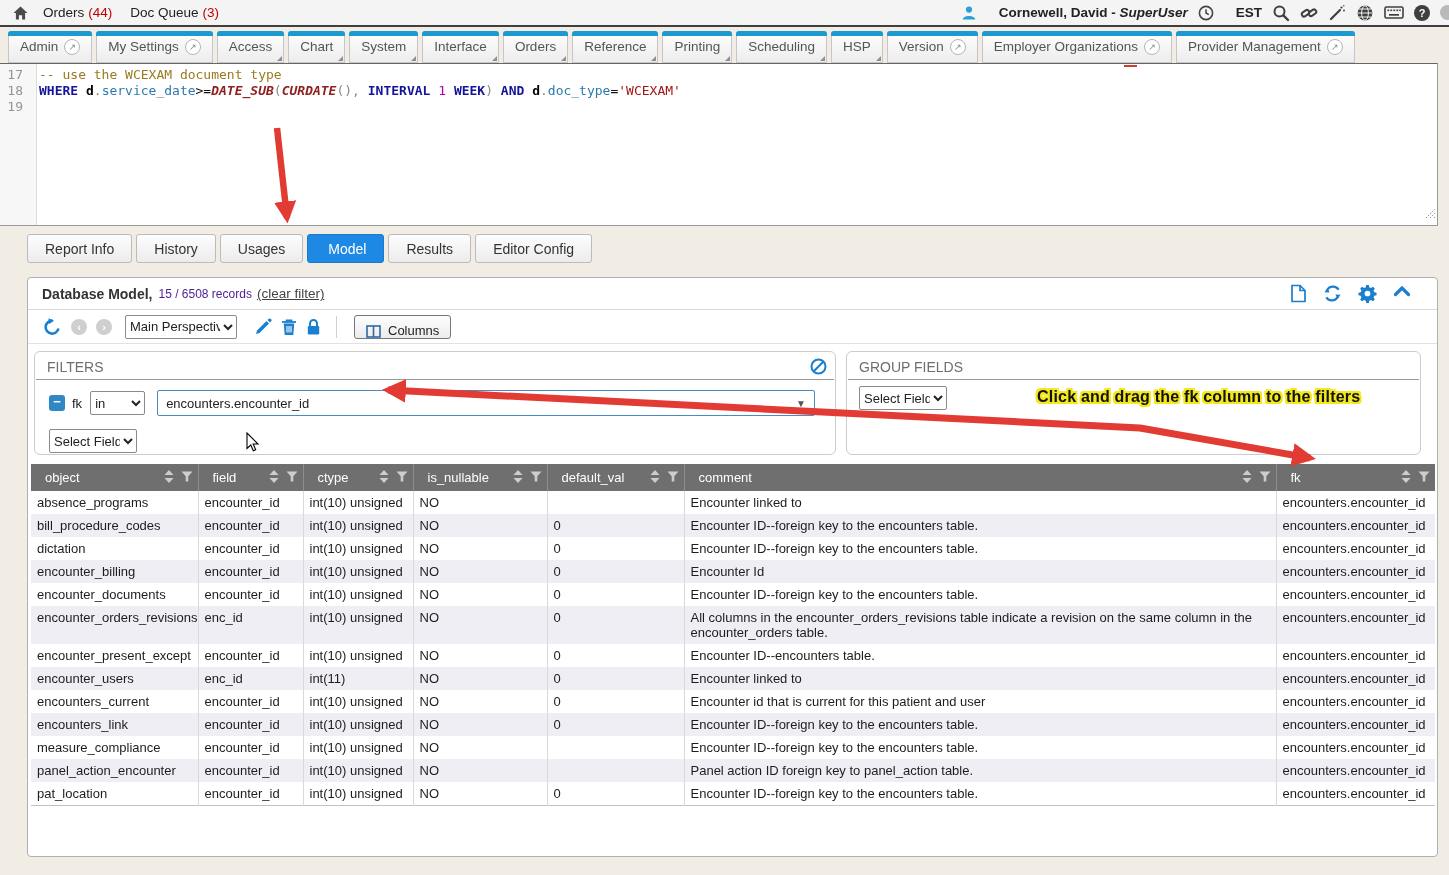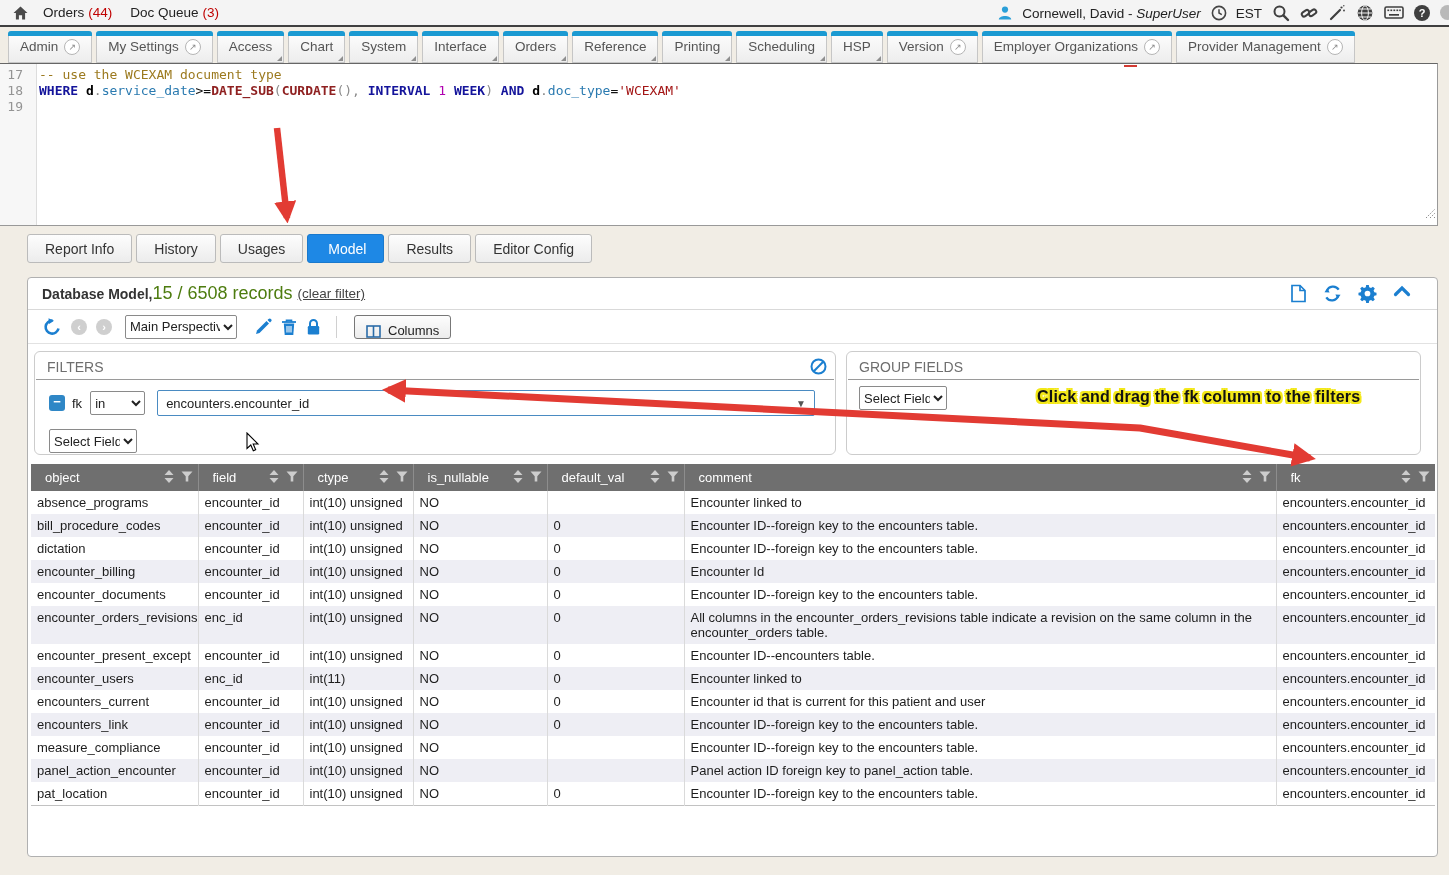--- a/index.html
+++ b/index.html
@@ -7,21 +7,21 @@
   #app { position:relative; width:1449px; height:875px; background:#f1ede5; overflow:hidden; }
 
   
   #topbar { position:absolute; left:0; top:0; width:1449px; height:27px; background:#f4f4f4;
             border-bottom:2px solid #3f3f3f; display:flex; align-items:center; font-size:13.5px; color:#222; }
   #topbar .home { margin:0 14px 0 12px; display:flex; }
   .tb-link { display:flex; gap:4px; margin-right:18px; cursor:pointer; }
   .tb-count { color:#c00000; }
   #topbar .spacer { flex:1; }
   .tb-right { display:flex; align-items:center; gap:10px; }
-  .tb-user { display:flex; align-items:flex-end; gap:9px; }
+  .tb-user { display:flex; align-items:center; gap:22px;font-weight:bold; }
   .tb-role { font-style:italic; }
   .tb-ico { display:flex; align-items:center; }
   .help-badge { width:16px; height:16px; border-radius:50%; background:#3f3f3f; color:#fff; font-size:11px;
                 font-weight:bold; display:flex; align-items:center; justify-content:center; }
   .presence-dot { width:15px; height:15px; border-radius:50%; background:#b9b9b9; margin-right:-6px; }
 
   
   #navtabs { position:absolute; left:0; top:29px; width:1449px; height:34px; display:flex; gap:4px;
              padding-left:8px; align-items:flex-start; }
   .ntab { position:relative; display:flex; align-items:center; gap:6px; height:32px; margin-top:2px;
@@ -39,42 +39,42 @@
             border-top:1px solid #666; border-bottom:1px solid #999; border-right:1px solid #999; }
   #editor .gutter-bg { position:absolute; left:0; top:0; width:37px; height:100%; background:#f7f7f7;
                        border-right:1px solid #ddd; }
   .ed-lines { position:absolute; left:0; top:3px; right:0; font-family:"DejaVu Sans Mono", monospace;
               font-size:13px; line-height:16px; }
   .ed-line { display:flex;align-items:flex-end; }
   .ed-line .ln { width:31px; text-align:right; padding-right:8px; color:#949494; flex:none; }
   .ed-line .code { padding-left:8px; white-space:pre; color:#111; }
   .tk-cm { color:#9c7a1f; }
   .tk-kw { color:#14149b; font-weight:bold; }
-  .tk-fn { color:#8f2121; font-weight:bold; }
+  .tk-fn { color:#8f2121; font-weight:bold;font-style:italic; }
   .tk-col { color:#2a7ab0; }
   .tk-num { color:#b000b0; }
   .tk-str { color:#a31515; }
   .tk-pr { color:#8a8a8a; }
   .tk-alias { color:#000; font-weight:bold; }
   .squiggle { position:absolute; left:1124px; top:65px; width:13px; height:2px; background:#d23a32; }
   .resize-grip { position:absolute; right:1px; bottom:2px; }
 
   
   #resulttabs { position:absolute; left:27px; top:234px; display:flex; gap:4px; }
   .rtab { height:29px; padding:0 17px; background:linear-gradient(#fdfdfd,#ececec); border:1px solid #bbb;
           border-radius:3px; font-size:14px; color:#333; display:flex; align-items:center; cursor:pointer; }
   .rtab.active { background:#1e88e5; border-color:#1a79cc; color:#fff;padding-left:20px; }
 
   
   #panel { position:absolute; left:27px; top:277px; width:1411px; height:580px; background:#fff;
            border:1px solid #b0b0b0; border-radius:4px; }
   .panel-head { position:absolute; left:0; top:0; width:100%; height:32px; display:flex; align-items:center;
                 padding:0 14px; border-bottom:1px solid #d9d9d9; }
   .panel-title { font-size:14px; font-weight:bold; color:#333; }
-  .panel-records { font-size:18px; color:#4d7c0f; }
+  .panel-records { font-size:12px; color:#4c1d95; margin-left:6px; }
   .clear-filter { font-size:13.5px; color:#444; margin-left:5px; text-decoration:underline; cursor:pointer; }
   .panel-head .spacer { flex:1; }
   .ph-icons { display:flex; gap:16px; margin-right:12px; }
   .ph-icons > span { cursor:pointer; display:flex; }
 
   .toolbar { position:absolute; left:0; top:32px; width:100%; height:34px; display:flex; align-items:center;
              padding-left:14px; gap:9px; border-bottom:1px solid #e2e2e2; }
   .nav-circ { width:16px; height:16px; border-radius:50%; background:#cfcfcf; color:#fff; font-size:11px;
               font-weight:bold; display:flex; align-items:center; justify-content:center; }
   select { font-family:"Liberation Sans", sans-serif; font-size:13px; color:#222; height:24px;

